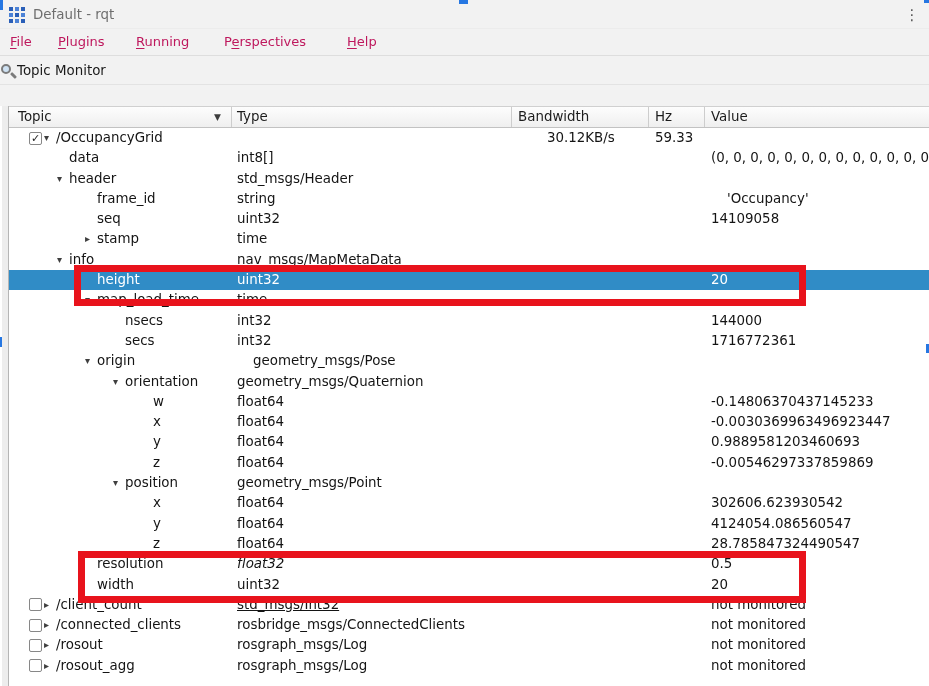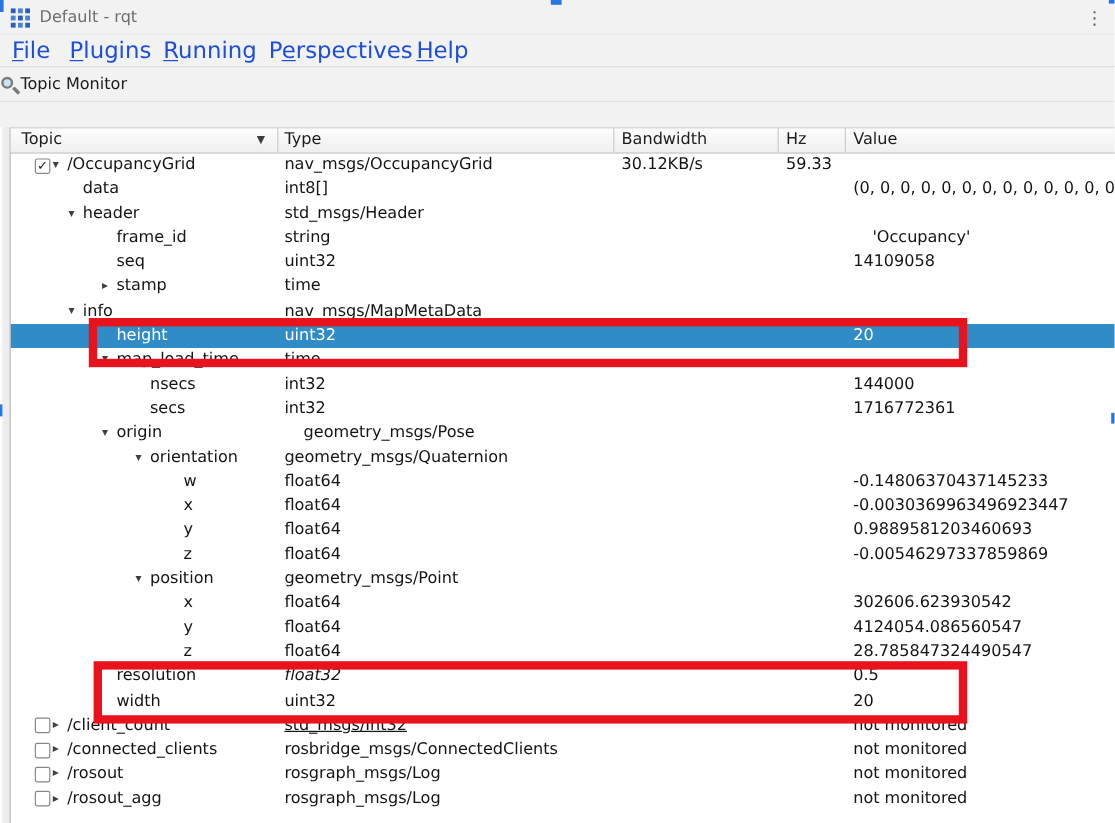--- a/index.html
+++ b/index.html
@@ -12,21 +12,21 @@
   .chrome { position:absolute; left:0; top:0; width:929px; height:106px; background:#f2f2f2; }
   .titlebar { position:absolute; left:0; top:0; width:929px; height:29px; border-bottom:1px solid #ececec; }
   .app-icon { position:absolute; left:9px; top:7px; width:16px; height:16px;
               display:grid; grid-template-columns:repeat(3,4px); grid-auto-rows:4px; gap:2px; }
   .app-icon i { background:#2a5fb8; }
   .app-icon i:nth-child(2), .app-icon i:nth-child(4), .app-icon i:nth-child(6), .app-icon i:nth-child(8) { background:#4c82d6; }
   .title-text { position:absolute; left:33px; top:0; line-height:29px; font-size:13.4px; color:#6e6e6e; }
   .overflow-btn { position:absolute; right:8px; top:3px; width:18px; height:24px;
                   color:#5a5a5a; font-size:15px; line-height:24px; text-align:center; }
   .menubar { position:absolute; left:0; top:29px; width:929px; height:27px; border-bottom:1px solid #dedede; }
-  .menu-item { position:absolute; top:0; height:26px; line-height:26px; font-size:19px; color:#1d4ed8; }
+  .menu-item { position:absolute; top:0; height:26px; line-height:26px; font-size:13px; color:#be185d; }
   .menu-item u { text-underline-offset:2px; }
   .toolbar { position:absolute; left:0; top:57px; width:929px; height:28px; border-bottom:1px solid #e3e3e3; }
   .search-icon { position:absolute; left:1px; top:7px; width:16px; height:16px; }
   .search-icon .lens { position:absolute; left:0; top:0; width:10px; height:10px;
                        border:2px solid #7b7b7b; border-radius:50%; background:#cfe2f3; }
   .search-icon .handle { position:absolute; left:9px; top:10px; width:7px; height:3px;
                          background:#7b7b7b; transform:rotate(45deg); border-radius:1px; }
   .toolbar-title { position:absolute; left:17px; top:0; line-height:27px; font-size:13.4px; color:#1a1a1a; }
   
   .gutter { position:absolute; left:2px; top:106px; width:7px; height:580px;
@@ -102,22 +102,21 @@
       <span class="hsep" style="left:639px"></span>
       <span class="hlabel" style="left:646px">Hz</span>
       <span class="hsep" style="left:695px"></span>
       <span class="hlabel" style="left:702px">Value</span>
     </div>
     <div class="rows">
         <div class="trow">
           <span class="arrow" style="left: 30px;">▾</span>
           <span class="cb">✓</span>
           <span class="cell" style="left: 47px;">/OccupancyGrid</span>
-          <span class="cell" style="left: 228px;">nav_msgs/OccupancyGrid</span>
-          <span class="cell" style="left: 509px; text-align: center;">30.12KB/s</span>
+          <span class="cell" style="left: 538px; text-align: center;">30.12KB/s</span>
           <span class="cell" style="left: 646px;">59.33</span>
         </div>
         <div class="trow">
           <span class="cell" style="left: 60px;">data</span>
           <span class="cell" style="left: 228px;">int8[]</span>
           <span class="cell" style="left: 702px;">(0, 0, 0, 0, 0, 0, 0, 0, 0, 0, 0, 0, 0, 0</span>
         </div>
         <div class="trow">
           <span class="arrow" style="left: 43px;">▾</span>
           <span class="cell" style="left: 60px;">header</span>

